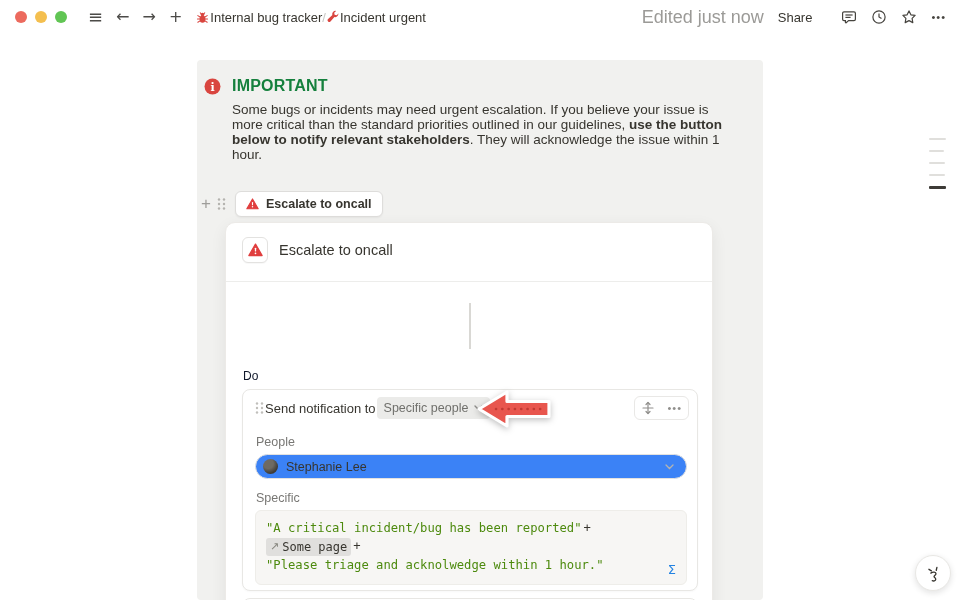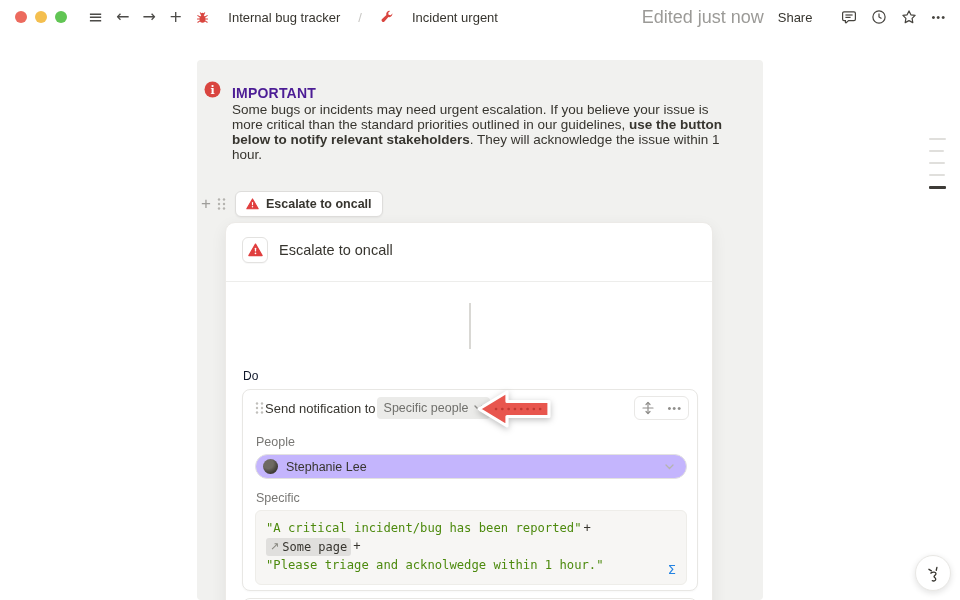--- a/index.html
+++ b/index.html
@@ -10,33 +10,33 @@
   
   .topbar { position:absolute; left:0; top:0; width:960px; height:34px;
     display:flex; align-items:center; background:#fff; }
   .traffic { display:flex; gap:8px; margin-left:15px; }
   .tl { width:12px; height:12px; border-radius:50%; display:inline-block; cursor:default; }
   .tl.red{ background:#ec6a5e; } .tl.yellow{ background:#f4bf4f; } .tl.green{ background:#61c554; }
   .nav-icons { display:flex; align-items:center; gap:7px; margin-left:18px; }
   .icon-btn { border:none; background:none; font-size:16px; line-height:1; color:#4c4b48;
     padding:2px 3px; cursor:pointer; font-family:"DejaVu Sans", sans-serif; }
   .icon-btn.big { font-size:18px; }
-  .breadcrumb { display:flex; align-items:center; margin-left:10px; font-size:13px; gap:18px; }
+  .breadcrumb { display:flex; align-items:center; margin-left:10px; font-size:13px; gap:0; }
   .crumb { cursor:pointer; }
   .crumb-sep { color:#c8c7c4; }
   .topbar-right { margin-left:auto; display:flex; align-items:center; gap:14px; padding-right:14px; }
   .edited { color:#9b9a97; font-size:18px; }
   .share-btn { border:none; background:none; font-size:13px; color:#37352f; cursor:pointer; margin-right:15px; }
   .tb-ic { display:flex; align-items:center; cursor:pointer; background:none; border:none; padding:0; }
 
   
   .content-col { position:absolute; left:197px; top:60px; width:566px; height:540px;
     background:#f1f1ef; border-radius:4px; }
   .callout-head { position:absolute; left:7px; top:17px; display:flex; align-items:center; gap:11px; }
-  .callout-title { font-size:14px; font-weight:bold; color:#4c1d95; letter-spacing:.2px;margin-top:8px; }
+  .callout-title { font-size:16px; font-weight:bold; color:#15803d; letter-spacing:.2px; }
   .callout-body { position:absolute; left:35px; top:42px; width:502px;
     font-size:13.5px; line-height:15px; color:#37352f; }
   .blk-row { position:absolute; left:2px; top:131px; display:flex; align-items:center; }
   .blk-plus { font-size:17px; color:#9e9d9a; background:none; border:none; cursor:pointer; padding:0 2px; }
   .blk-drag { background:none; border:none; cursor:grab; padding:0 2px; margin-left:2px; display:flex; }
   .esc-btn { margin-left:7px; display:flex; align-items:center; gap:7px; height:26px;
     background:#fff; border:1px solid #dedddb; border-radius:6px; padding:0 10px;
     box-shadow:0 1px 2px rgba(15,15,15,.05); cursor:pointer;
     font-size:12.5px; font-weight:bold; color:#37352f; font-family:inherit; }
 
@@ -64,21 +64,21 @@
   .sc-prefix { font-size:13px; color:#37352f; white-space:nowrap; }
   .chip { display:flex; align-items:center; gap:6px; height:22px; padding:0 7px;
     background:#ebebe9; border:none; border-radius:4px; cursor:pointer;
     font-size:12.5px; color:#70706c; font-family:inherit; }
   .sc-actions { margin-left:auto; display:flex; align-items:center; height:24px;
     border:1px solid #e9e8e6; border-radius:6px; background:#fff; }
   .sc-actions button { background:none; border:none; padding:0 6px; color:#8f8e8b;
     font-size:11px; letter-spacing:1px; cursor:pointer; display:flex; align-items:center; height:100%; }
   .fld-label { position:absolute; left:13px; font-size:12.5px; color:#787774; }
   .people-select { position:absolute; left:12px; top:64px; width:432px; height:25px;
-    border:1px solid #e3e2e0; border-radius:13px; background:#c4b5fd; display:flex;
+    border:1px solid #e3e2e0; border-radius:13px; background:#3b82f6; display:flex;
     align-items:center; gap:8px; padding:0 12px 0 7px; cursor:pointer; font-family:inherit; }
   .avatar { width:15px; height:15px; border-radius:50%;
     background:radial-gradient(circle at 35% 30%, #6e6a62 0 35%, #3f3c36 70%); }
   .people-name { font-size:12.5px; color:#37352f; }
   .people-select .chev { margin-left:auto; }
 
   .code-block { position:absolute; left:12px; top:120px; width:432px; height:75px;
     background:#f7f6f4; border:1px solid #eeede9; border-radius:6px; padding:8px 10px;
     font-family:"DejaVu Sans Mono", monospace; font-size:12.2px; line-height:18px;
     color:#37352f; cursor:text; }

